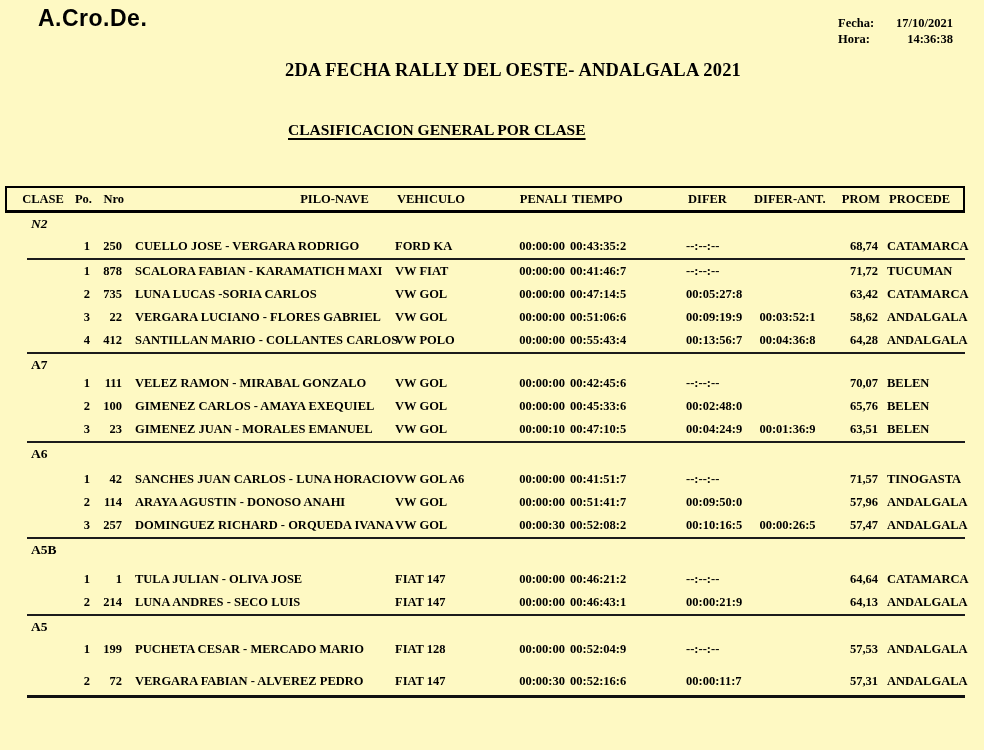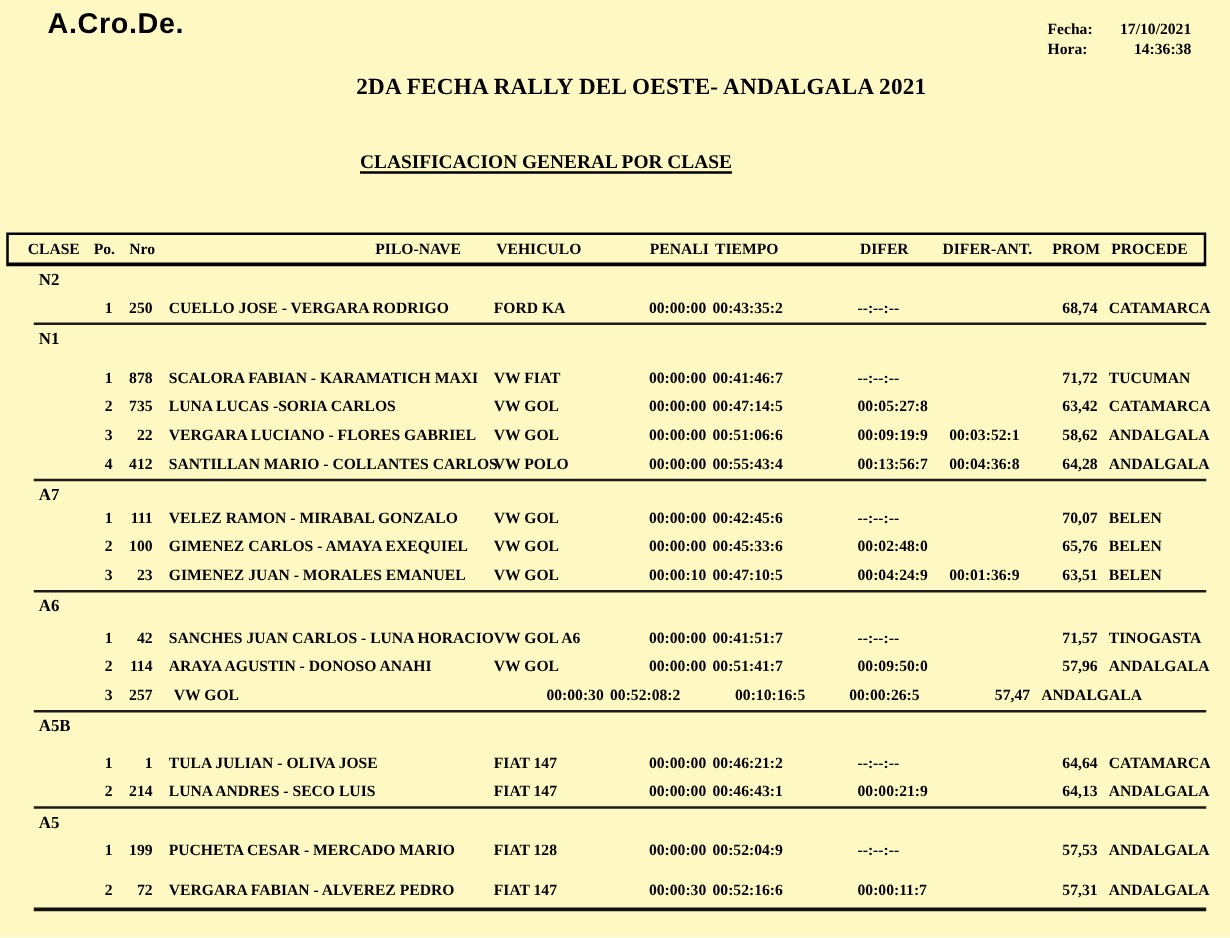--- a/index.html
+++ b/index.html
@@ -59,21 +59,21 @@
   .c6 { padding-right:5px; }
   .c7 { text-align:left;  padding-left:18px; }
   .c8 { text-align:center; padding-right:5px; }
   .c9 { text-align:right; padding-right:4px; }
   .c10{ text-align:left;  padding-left:5px; }
   .thead .c3 { text-align:center; padding-left:155px; }
   .group-label {
     padding-left:26px; padding-top:3px;
     font-size:13.5px; line-height:15px;
   }
-  .group:nth-child(1) .group-label { height:22px; }
+  .group:nth-child(1) .group-label { height:22px;font-style:italic; }
   .group:nth-child(2) .group-label { height:31px; }
   .group:nth-child(3) .group-label { height:18px; }
   .group:nth-child(4) .group-label { height:25px; }
   .group:nth-child(5) .group-label { height:29px; }
   .group:nth-child(6) .group-label { height:22px; }
   .group:nth-child(6) .row + .row { margin-top:9px; }
   .row { height:23px; align-items:center; }
   .separator {
     height:0; border-top:2px solid #1c1c1c; margin-left:22px;
   }
@@ -123,21 +123,20 @@
             <div class="cell c5">00:00:00</div>
             <div class="cell c6">00:43:35:2</div>
             <div class="cell c7">--:--:--</div>
             <div class="cell c8"></div>
             <div class="cell c9">68,74</div>
             <div class="cell c10">CATAMARCA</div>
           </div>
           <div class="separator"></div>
         </div>
         <div class="group">
-          <div class="group-label">N1</div>
           <div class="grid row">
             <div class="cell c0"></div>
             <div class="cell c1">1</div>
             <div class="cell c2">878</div>
             <div class="cell c3">SCALORA FABIAN - KARAMATICH MAXI</div>
             <div class="cell c4">VW FIAT</div>
             <div class="cell c5">00:00:00</div>
             <div class="cell c6">00:41:46:7</div>
             <div class="cell c7">--:--:--</div>
             <div class="cell c8"></div>
@@ -253,20 +252,21 @@
             <div class="cell c6">00:51:41:7</div>
             <div class="cell c7">00:09:50:0</div>
             <div class="cell c8"></div>
             <div class="cell c9">57,96</div>
             <div class="cell c10">ANDALGALA</div>
           </div>
           <div class="grid row">
             <div class="cell c0"></div>
             <div class="cell c1">3</div>
             <div class="cell c2">257</div>
+            <div class="cell c3">DOMINGUEZ RICHARD - ORQUEDA IVANA</div>
             <div class="cell c4">VW GOL</div>
             <div class="cell c5">00:00:30</div>
             <div class="cell c6">00:52:08:2</div>
             <div class="cell c7">00:10:16:5</div>
             <div class="cell c8">00:00:26:5</div>
             <div class="cell c9">57,47</div>
             <div class="cell c10">ANDALGALA</div>
           </div>
           <div class="separator"></div>
         </div>

